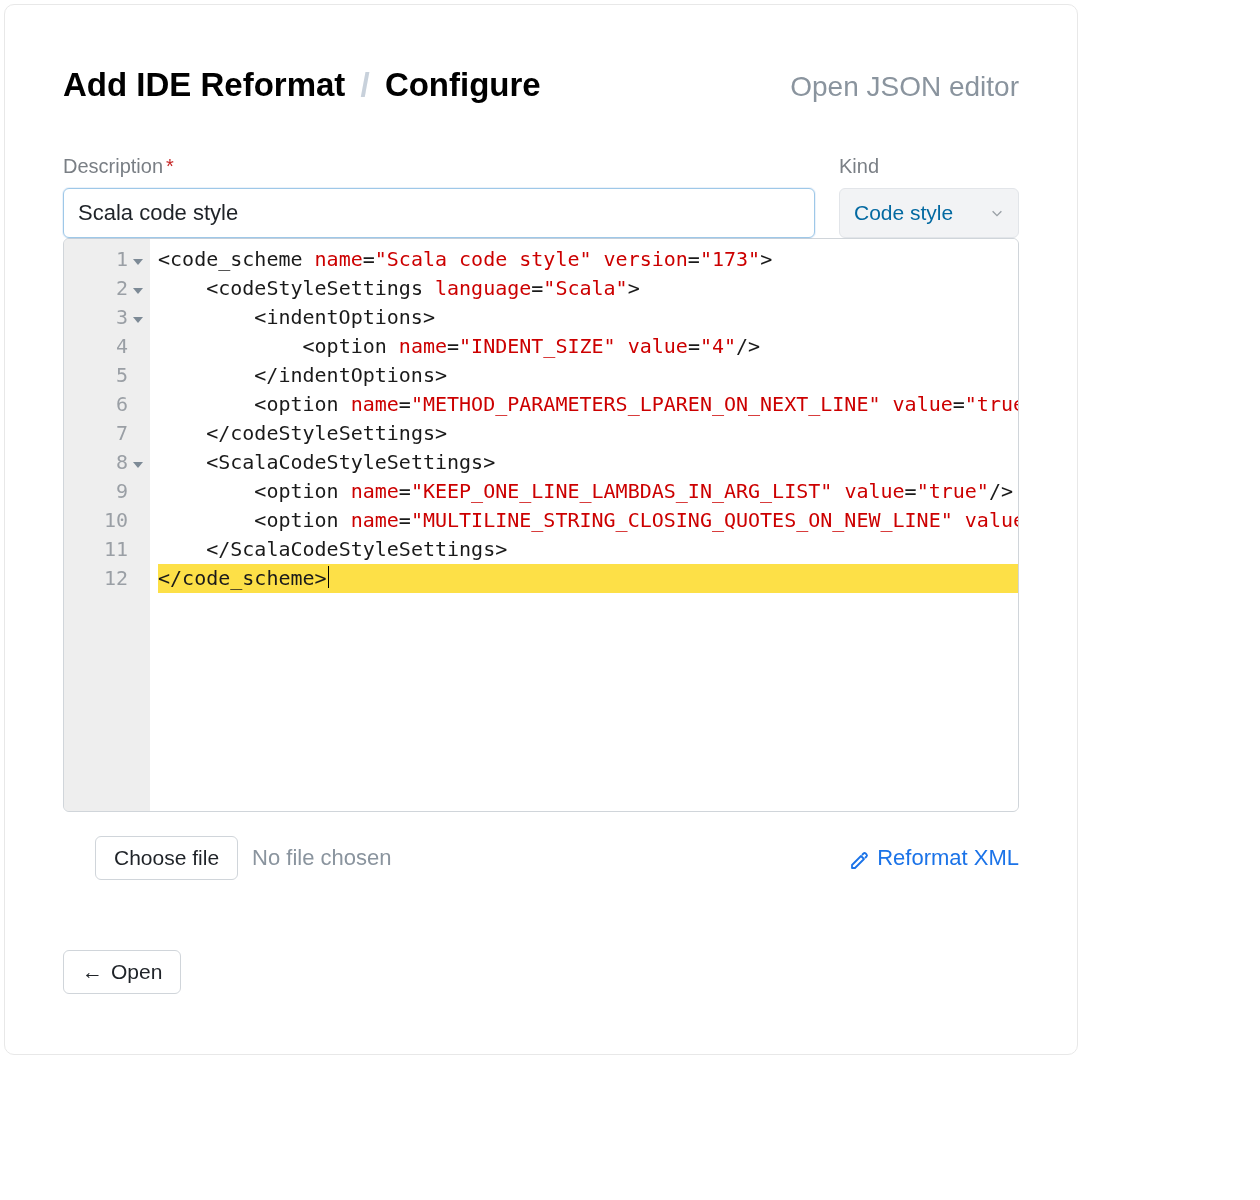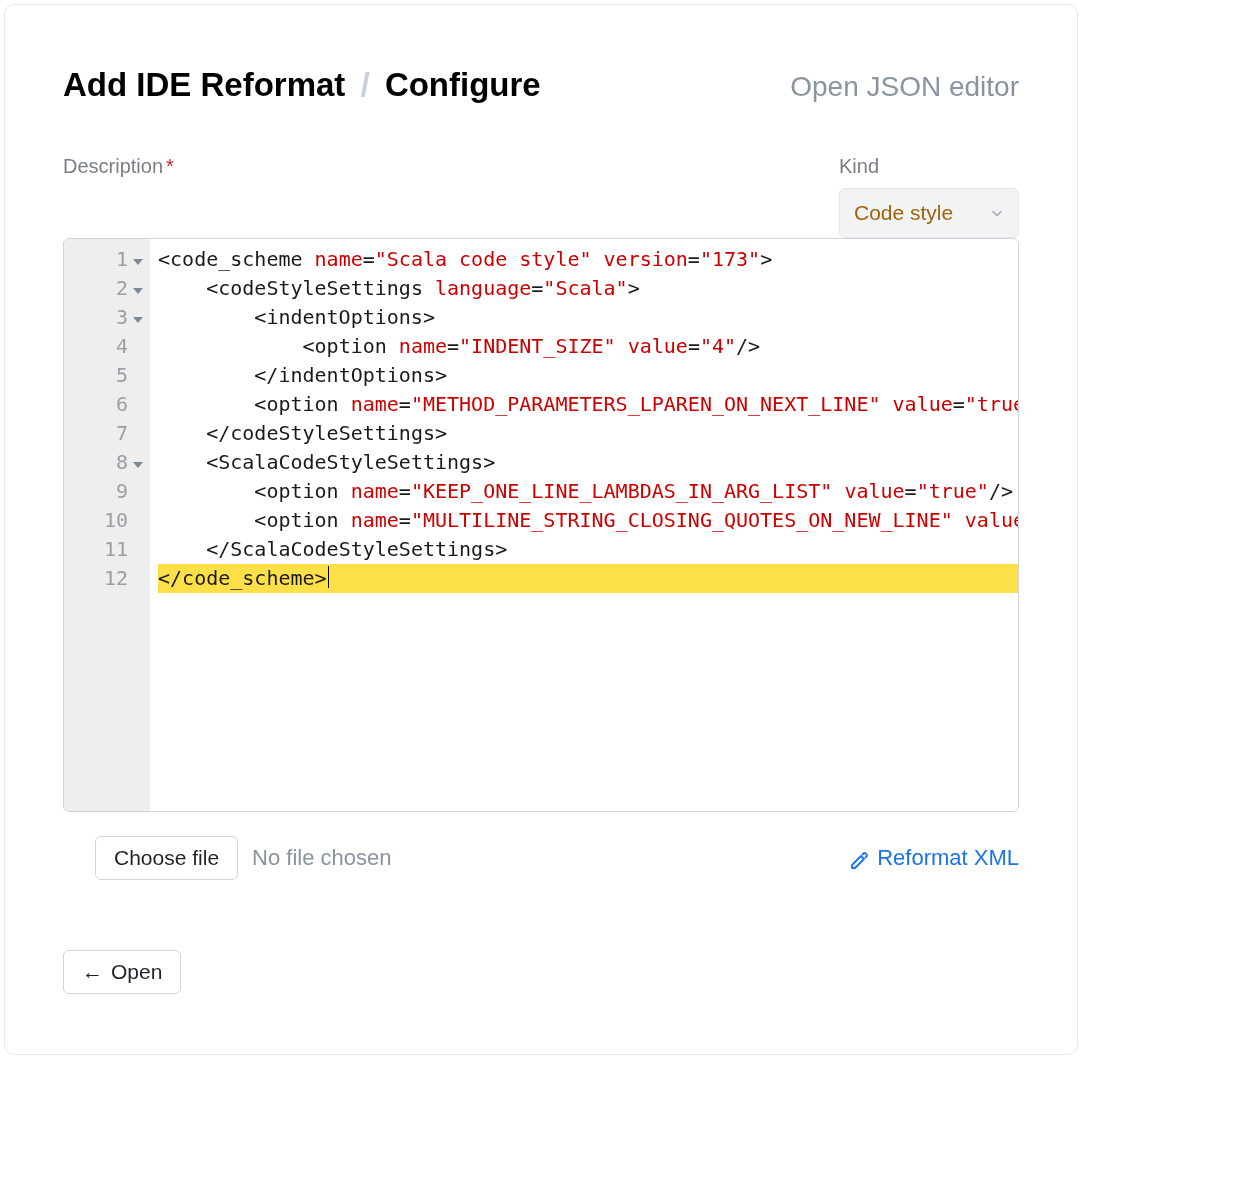--- a/index.html
+++ b/index.html
@@ -43,21 +43,21 @@
     background: #fff;
   }
   .select-disabled {
     width: 100%;
     height: 50px;
     border: 1px solid #e2e5e9;
     border-radius: 6px;
     background: #f2f3f5;
     padding: 8px 14px;
     font-size: 21px;
-    color: #a16207;
+    color: #0369a1;
     display: flex;
     align-items: center;
     justify-content: space-between;
   }
   .chev { width: 14px; height: 14px; }
   .editor {
     border: 1px solid #d0d5da;
     border-radius: 6px;
     height: 574px;
     background: #f0f0f0;
@@ -130,20 +130,21 @@
       <span>Configure</span>
     </div>
     <span class="json-editor-link">Open JSON editor</span>
   </div>
 
   <div class="form-row">
     <div class="field-desc">
       <label class="label">
         <span>Description</span><span class="req">*</span>
       </label>
+      <input class="text-input" value="Scala code style" style="">
     </div>
     <div class="field-kind">
       <label class="label">Kind</label>
       <div class="select-disabled">
         <span>Code style</span>
         <svg class="chev" viewBox="0 0 16 16">
             <path d="M3 6l5 5 5-5" fill="none" stroke="#9aa0a6" stroke-width="1.6"></path>
           </svg>
       </div>
     </div>

